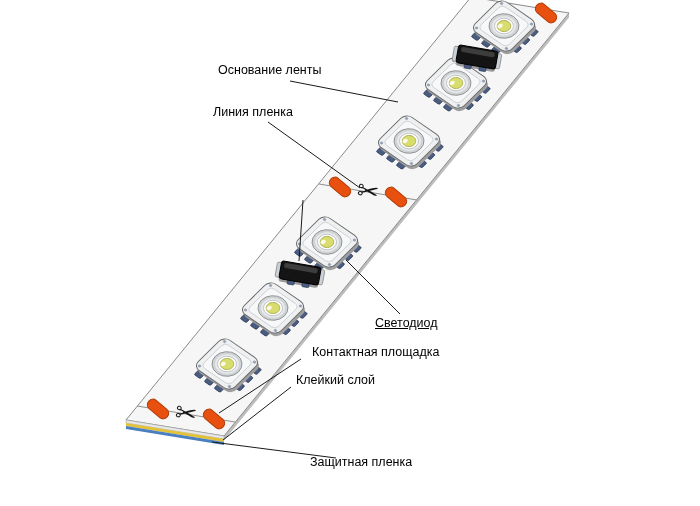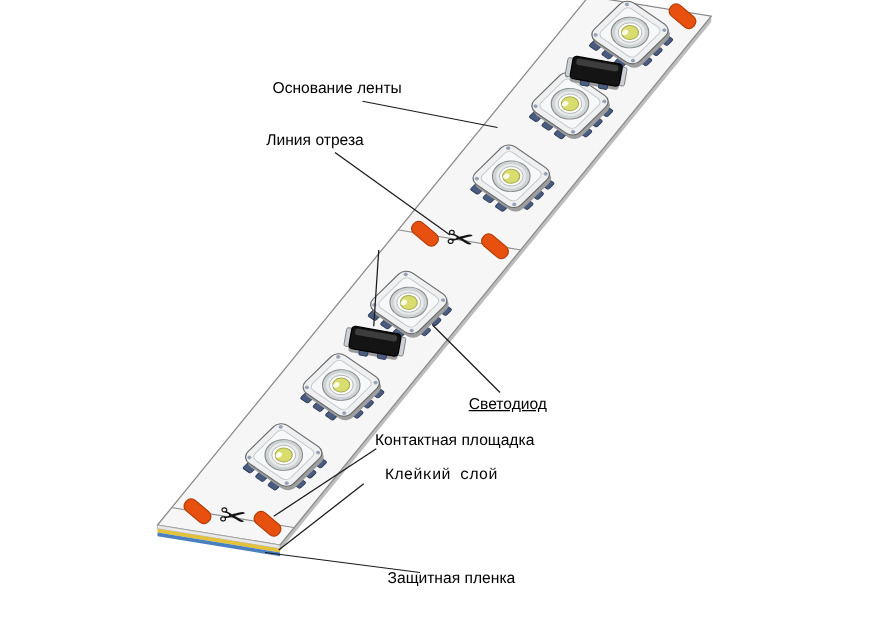--- a/index.html
+++ b/index.html
@@ -111,19 +111,19 @@
       <line x1="268" y1="122" x2="360" y2="188"></line>
       <line x1="303" y1="200" x2="299" y2="261"></line>
       <line x1="400" y1="314" x2="346" y2="260"></line>
       <line x1="301" y1="359" x2="219" y2="413"></line>
       <line x1="291" y1="387" x2="223" y2="440"></line>
       <line x1="336" y1="458" x2="212" y2="442"></line>
     </g>
   </svg>
 
   <div class="lbl" style="left:218px; top:63px;">Основание ленты</div>
-  <div class="lbl" style="left:213px; top:105px;">Линия отреза</div>
+  <div class="lbl" style="left:213px; top:105px;">Линия пленка</div>
   <div class="lbl" style="left:375px; top:316px;text-decoration:underline;">Светодиод</div>
-  <div class="lbl" style="left:300px; top:345px;">Контактная площадка</div>
-  <div class="lbl" style="left:308px; top:373px;font-family:Liberation Mono, monospace;">Клейкий слой</div>
+  <div class="lbl" style="left:312px; top:345px;">Контактная площадка</div>
+  <div class="lbl" style="left:296px; top:373px;">Клейкий слой</div>
   <div class="lbl" style="left:310px; top:455px;">Защитная пленка</div>
 
 </div>
 
 </body></html>

